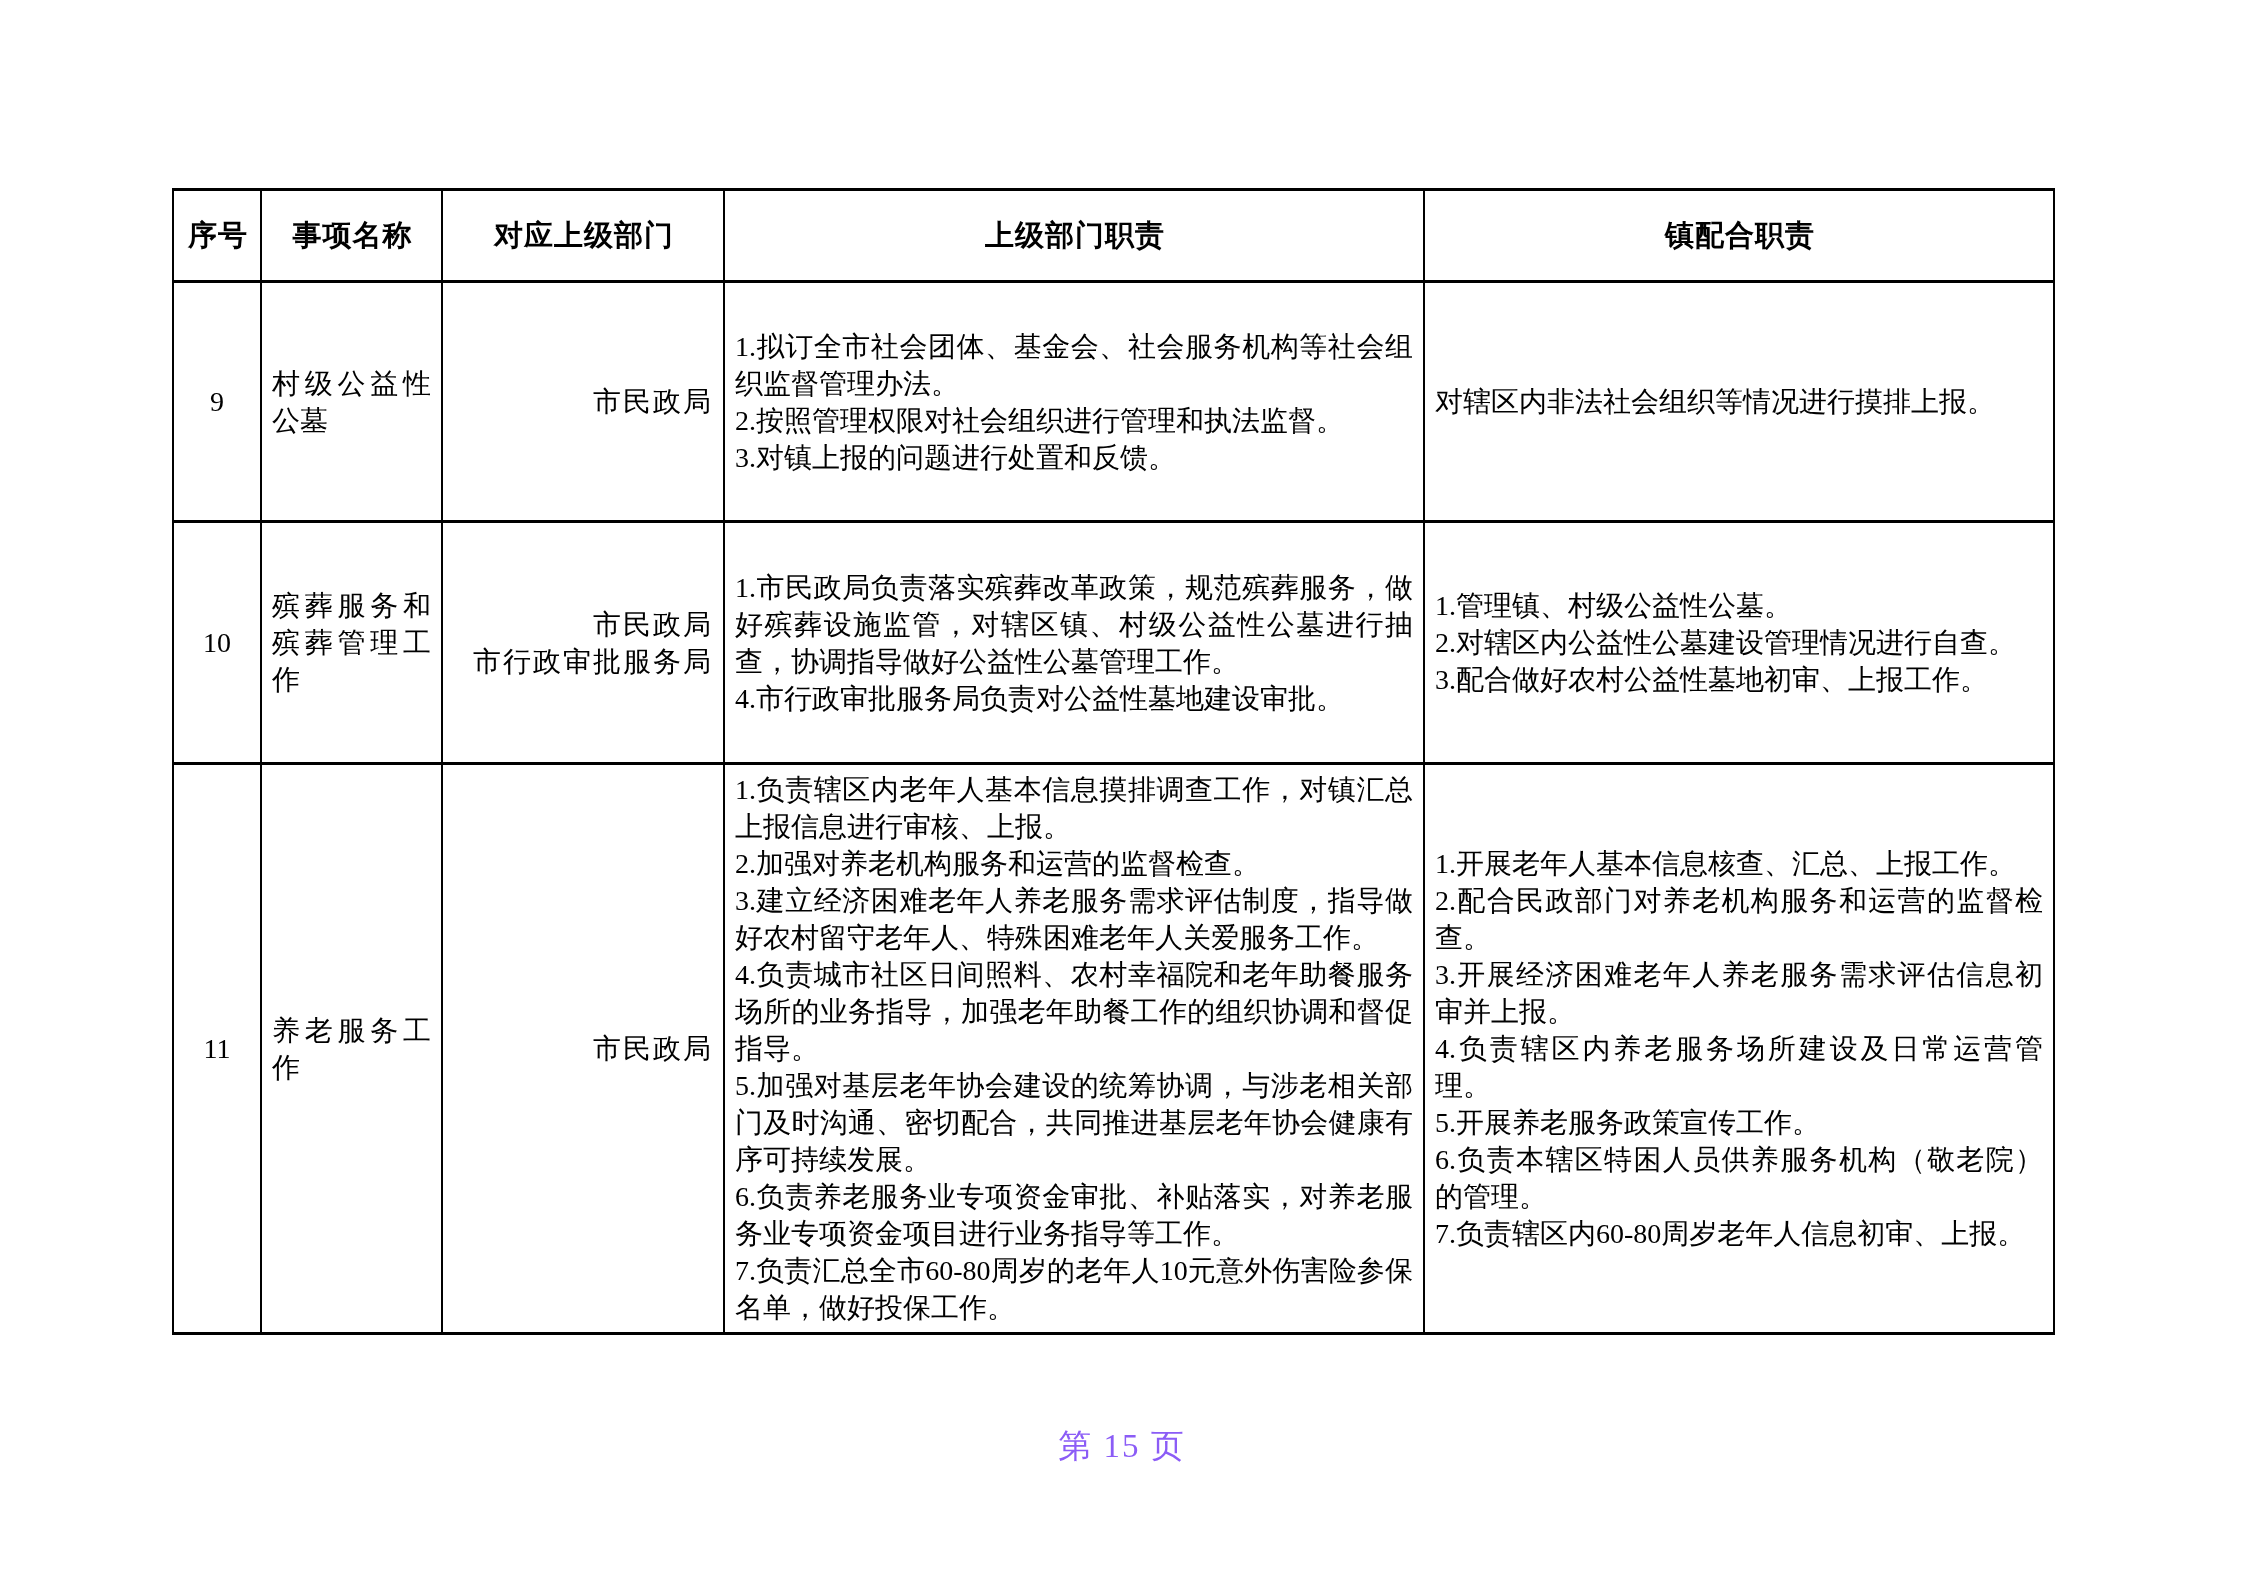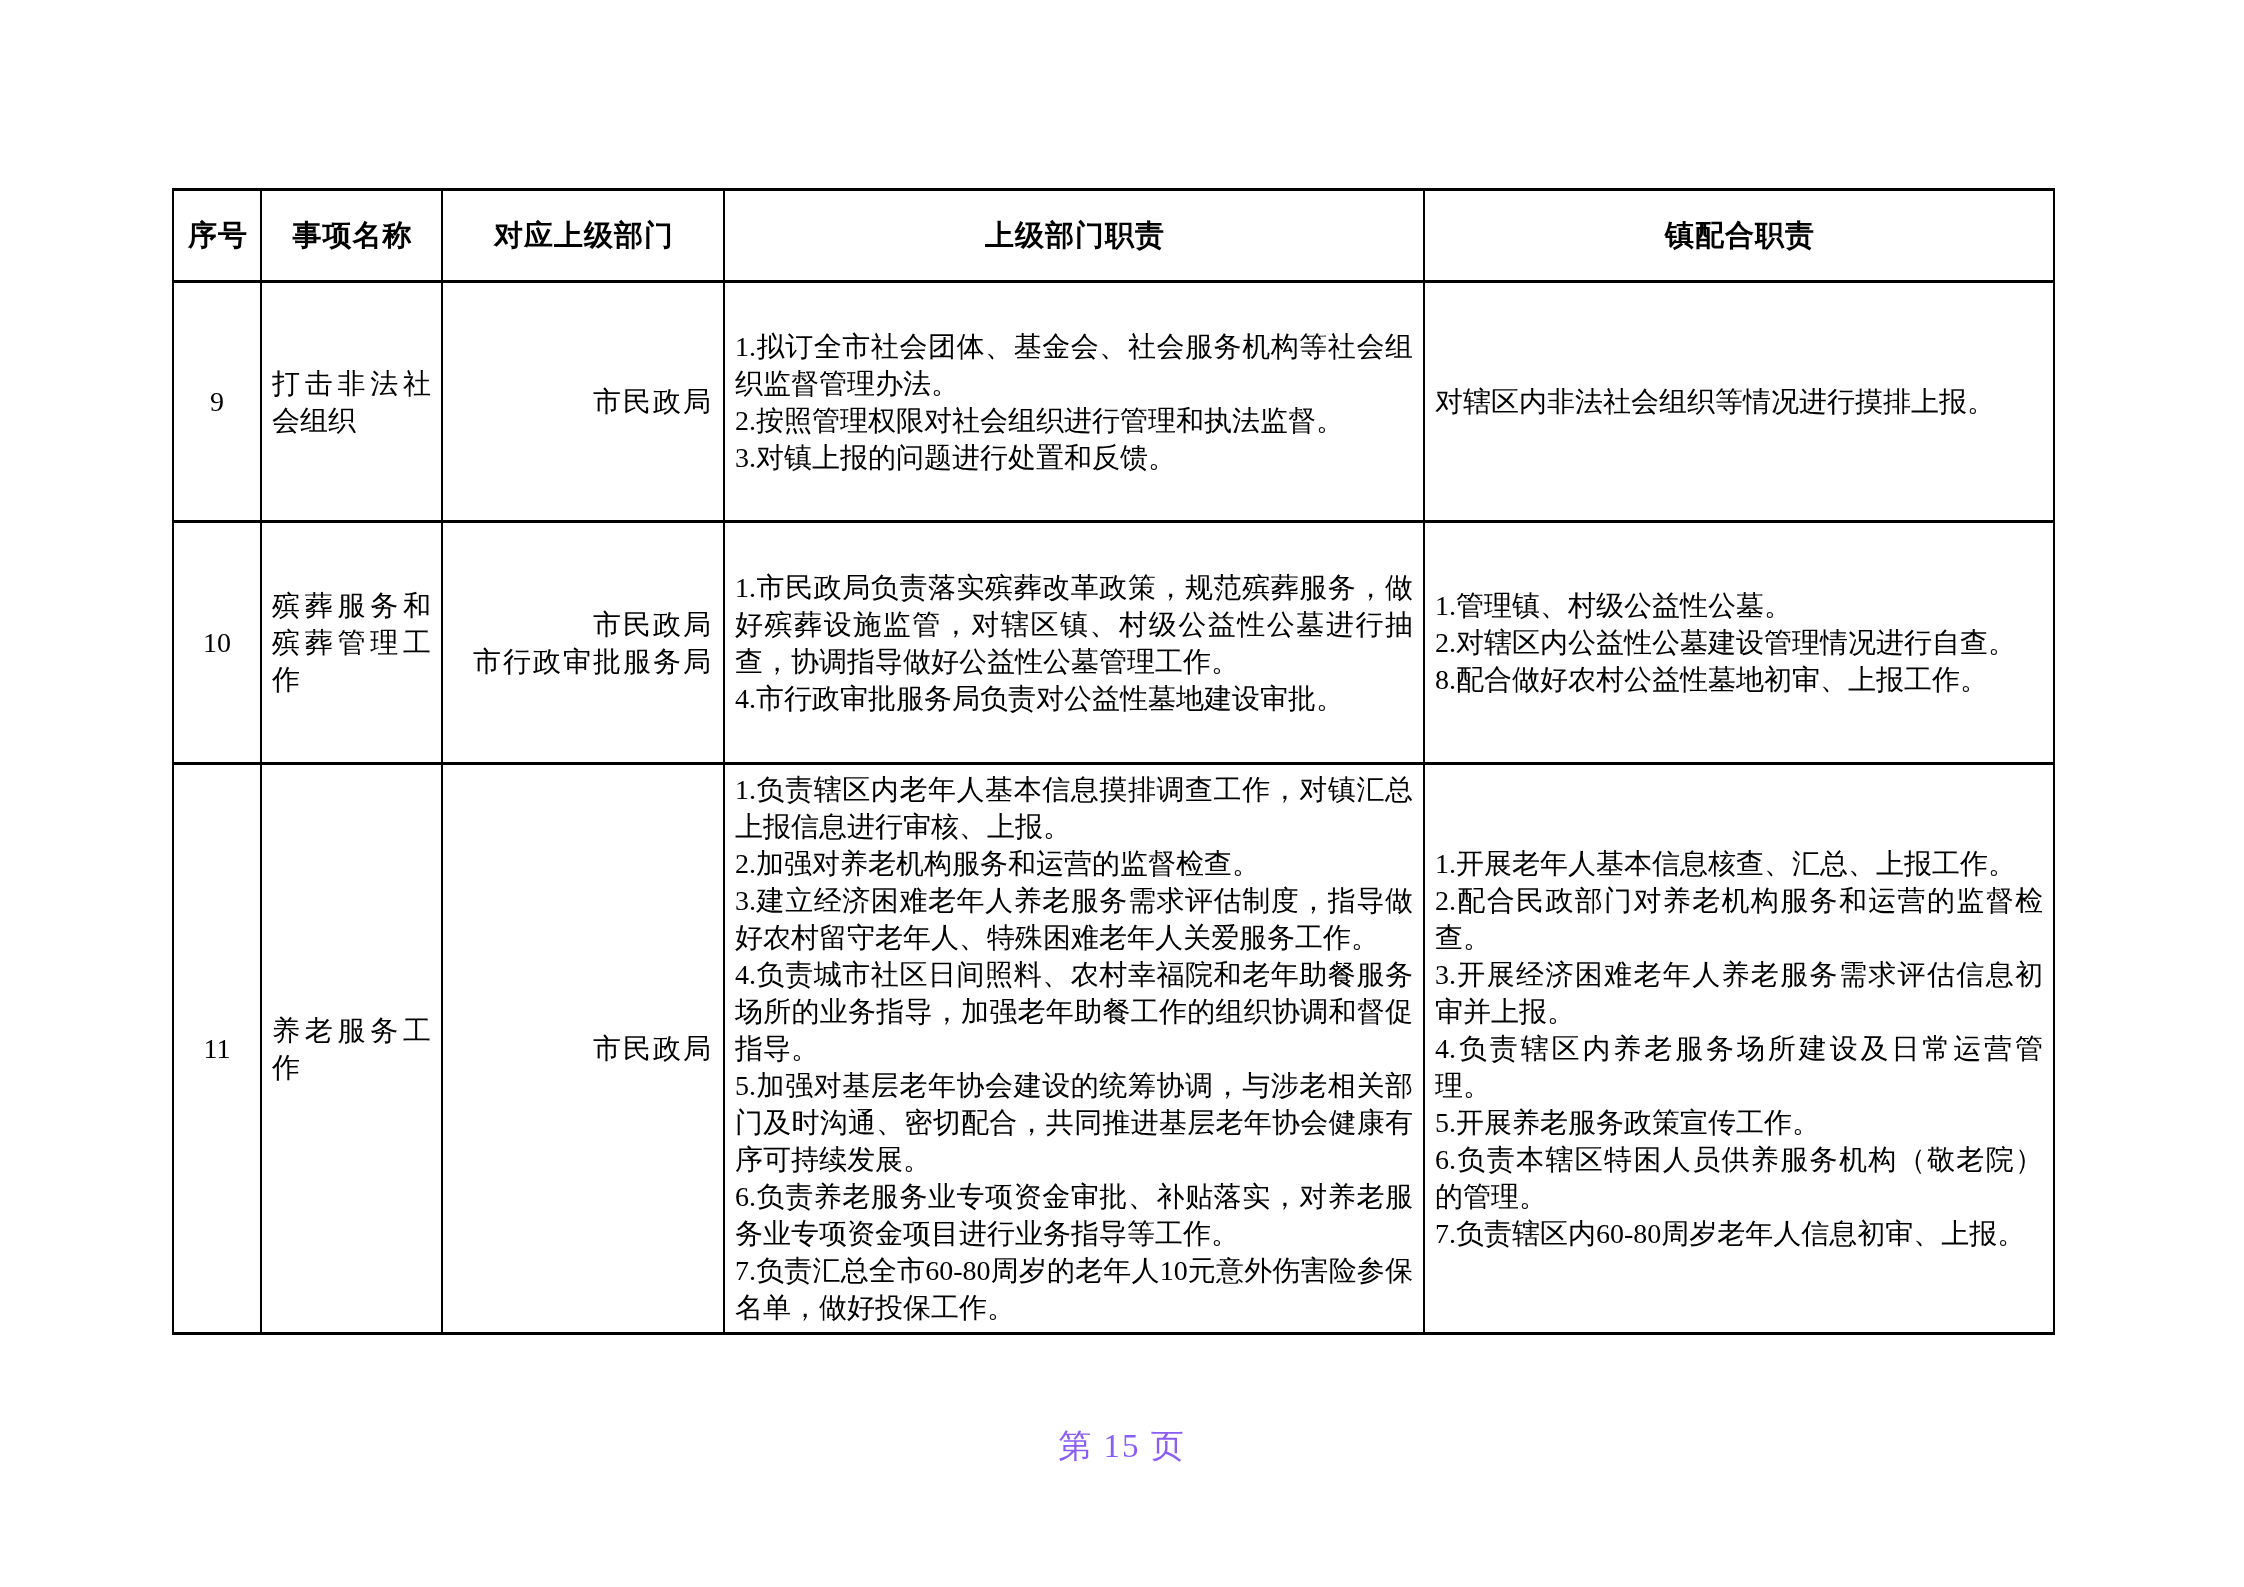--- a/index.html
+++ b/index.html
@@ -96,37 +96,37 @@
         <th>序号</th>
         <th>事项名称</th>
         <th>对应上级部门</th>
         <th>上级部门职责</th>
         <th>镇配合职责</th>
       </tr>
     </thead>
     <tbody>
       <tr class="row-9">
         <td class="c-num">9</td>
-        <td class="c-name">打击非法社会组织</td>
+        <td class="c-name">村级公益性公墓</td>
         <td class="c-dept">市民政局</td>
         <td class="c-duty">1.拟订全市社会团体、基金会、社会服务机构等社会组织监督管理办法。
 2.按照管理权限对社会组织进行管理和执法监督。
 3.对镇上报的问题进行处置和反馈。</td>
         <td class="c-duty">对辖区内非法社会组织等情况进行摸排上报。</td>
       </tr>
       <tr class="row-10">
         <td class="c-num">10</td>
         <td class="c-name">殡葬服务和殡葬管理工作</td>
         <td class="c-dept">市民政局
 市行政审批服务局</td>
         <td class="c-duty">1.市民政局负责落实殡葬改革政策，规范殡葬服务，做好殡葬设施监管，对辖区镇、村级公益性公墓进行抽查，协调指导做好公益性公墓管理工作。
 4.市行政审批服务局负责对公益性墓地建设审批。</td>
         <td class="c-duty">1.管理镇、村级公益性公墓。
 2.对辖区内公益性公墓建设管理情况进行自查。
-8.配合做好农村公益性墓地初审、上报工作。</td>
+3.配合做好农村公益性墓地初审、上报工作。</td>
       </tr>
       <tr class="row-11">
         <td class="c-num">11</td>
         <td class="c-name">养老服务工作</td>
         <td class="c-dept">市民政局</td>
         <td class="c-duty">1.负责辖区内老年人基本信息摸排调查工作，对镇汇总上报信息进行审核、上报。
 2.加强对养老机构服务和运营的监督检查。
 3.建立经济困难老年人养老服务需求评估制度，指导做好农村留守老年人、特殊困难老年人关爱服务工作。
 4.负责城市社区日间照料、农村幸福院和老年助餐服务场所的业务指导，加强老年助餐工作的组织协调和督促指导。
 5.加强对基层老年协会建设的统筹协调，与涉老相关部门及时沟通、密切配合，共同推进基层老年协会健康有序可持续发展。

